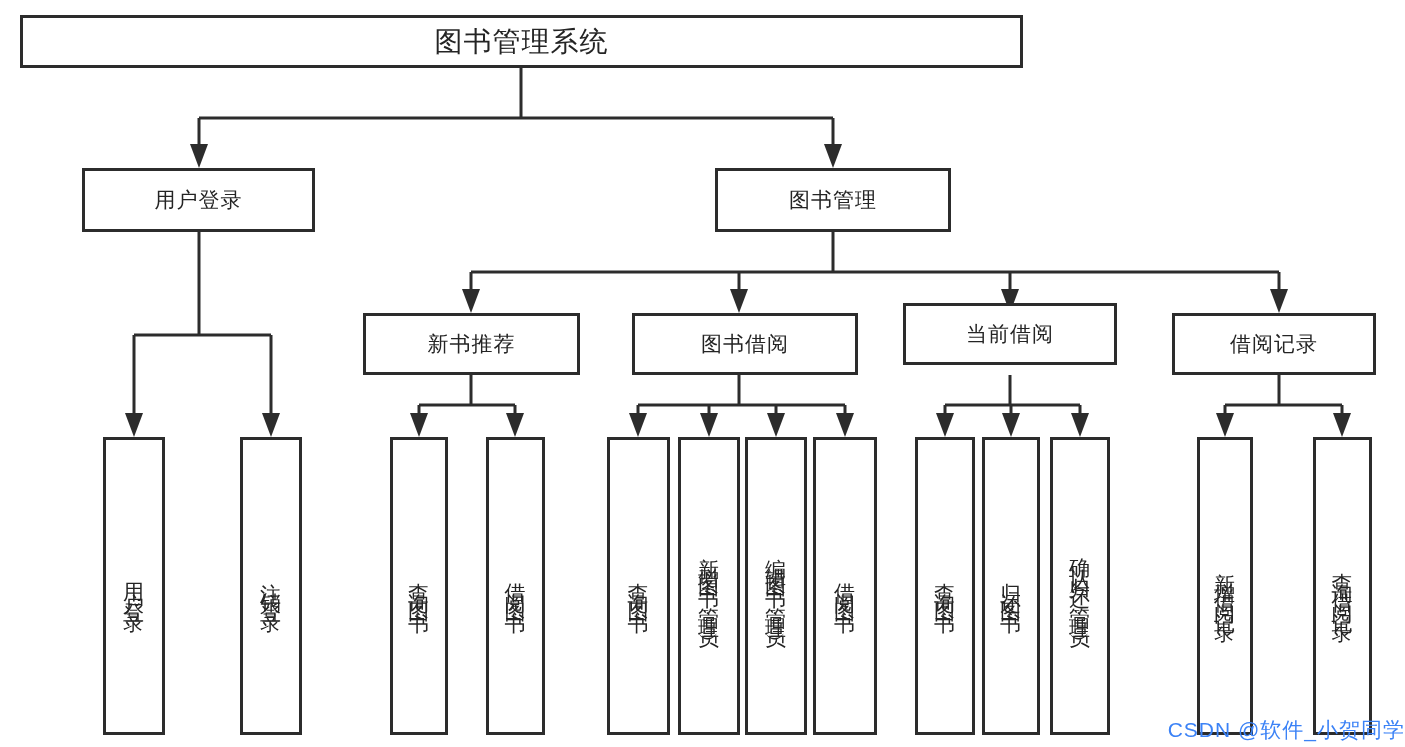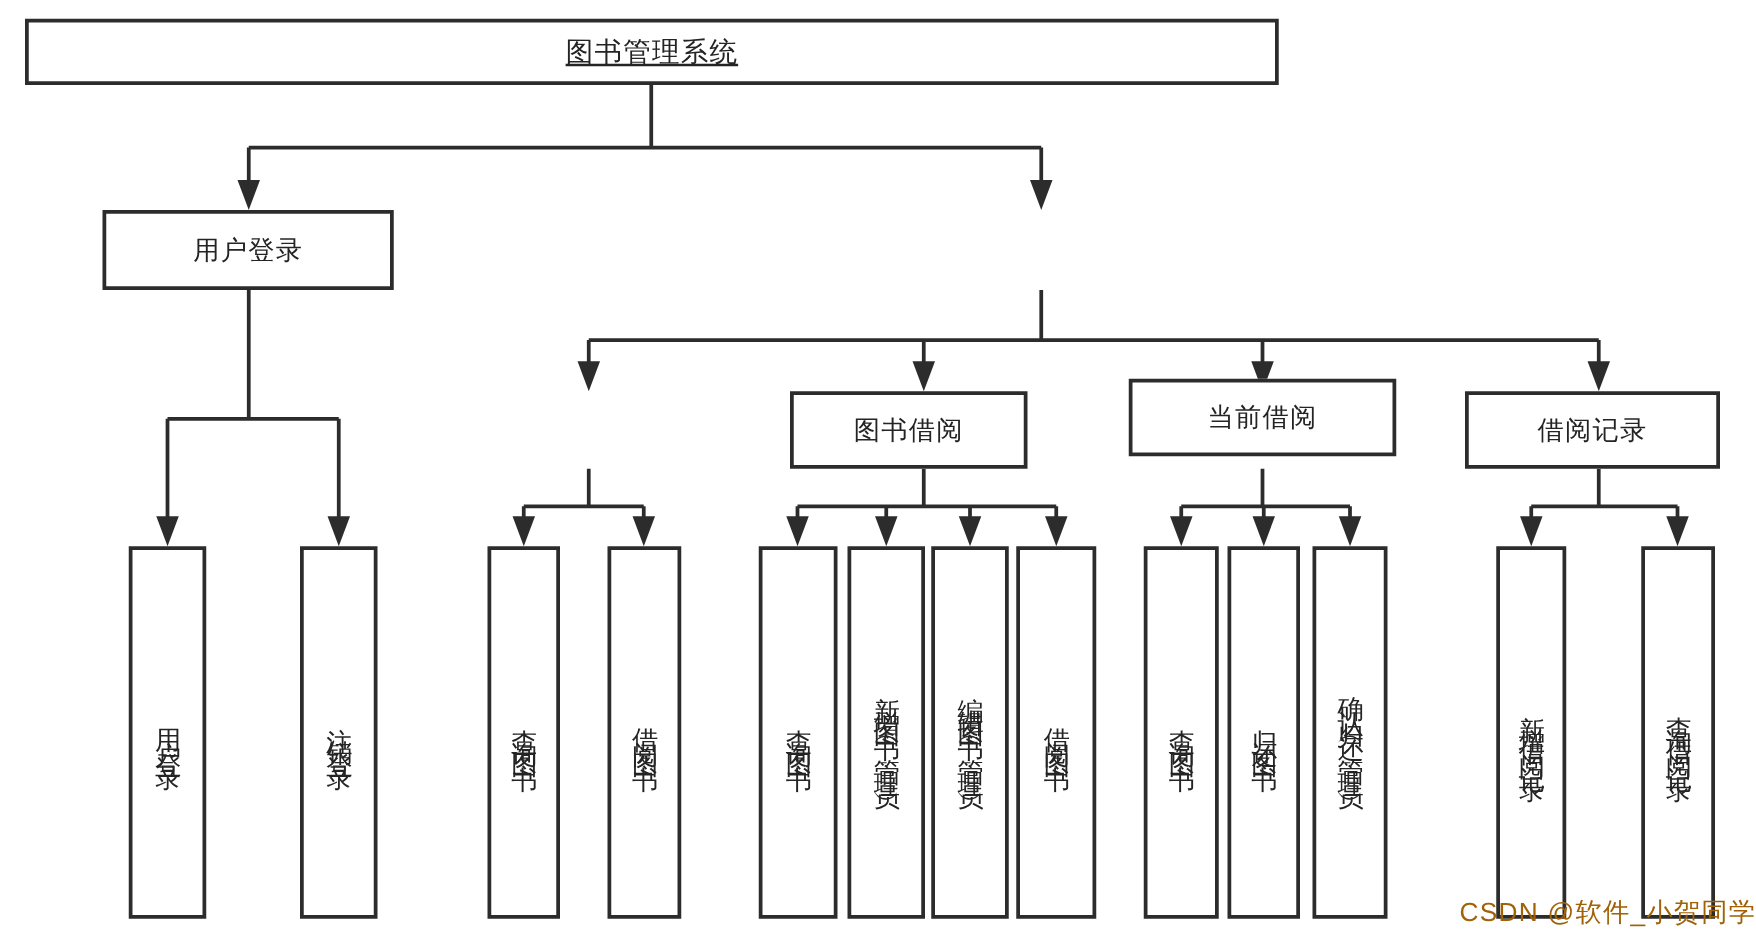--- a/index.html
+++ b/index.html
@@ -22,34 +22,34 @@
     box-sizing: border-box;
     border: 3px solid #2c2c2c;
     background: #ffffff;
     display: flex;
     align-items: center;
     justify-content: center;
     color: #242424;
     z-index: 2;
   }
   .box.h { font-size: 21px; letter-spacing: 1px; white-space: nowrap; }
-  .box.root-box { font-size: 22px; text-decoration: underline; }
+  .box.root-box { font-size: 28px; }
   .vtext {
     writing-mode: vertical-rl;
     font-size: 21px;
     line-height: 1;
     letter-spacing: 10px;
     color: #242424;
   }
   .watermark {
     position: absolute;
     right: 0px;
     bottom: 3px;
     font-size: 21px;
-    color: #a16207;
+    color: #3b82f6;
     letter-spacing: 1px;
     z-index: 4;
     white-space: nowrap;
   }
 </style>
 </head>
 <body>
 
 <div class="stage">
 
@@ -107,22 +107,24 @@
       <polygon points="1002,413 1020,413 1011,437"></polygon>
       <polygon points="1071,413 1089,413 1080,437"></polygon>
       <polygon points="1216,413 1234,413 1225,437"></polygon>
       <polygon points="1333,413 1351,413 1342,437"></polygon>
     </g>
   </svg>
 
   <div class="box h root-box" style="left:20px; top:15px; width:1003px; height:53px;">图书管理系统</div>
 
   <div class="box h" style="left:82px; top:168px; width:233px; height:64px;">用户登录</div>
+  <div class="box h" style="left:715px; top:168px; width:236px; height:64px;">图书管理</div>
 
-  <div class="box h" style="left:632px; top:313px; width:190px; height:62px;">图书借阅</div>
+  <div class="box h" style="left:363px; top:313px; width:217px; height:62px;">新书推荐</div>
+  <div class="box h" style="left:632px; top:313px; width:226px; height:62px;">图书借阅</div>
   <div class="box h" style="left:903px; top:303px; width:214px; height:62px;">当前借阅</div>
   <div class="box h" style="left:1172px; top:313px; width:204px; height:62px;">借阅记录</div>
 
   <div class="box v" style="left:103px; top:437px; width:62px; height:298px;">
     <span class="vtext">用户登录</span>
   </div>
   <div class="box v" style="left:240px; top:437px; width:62px; height:298px;">
     <span class="vtext">注销登录</span>
   </div>
 

